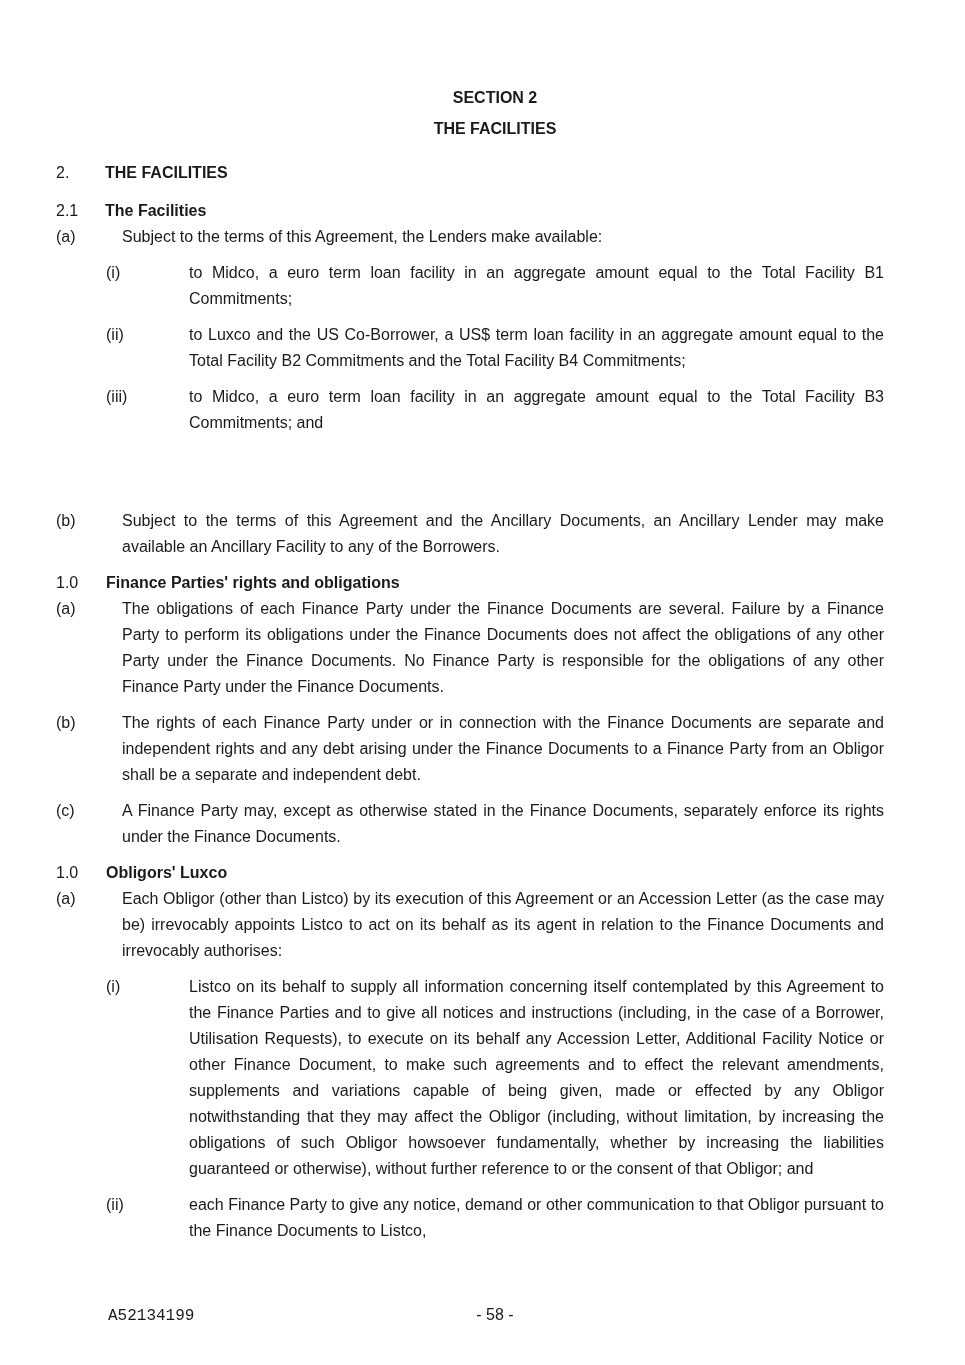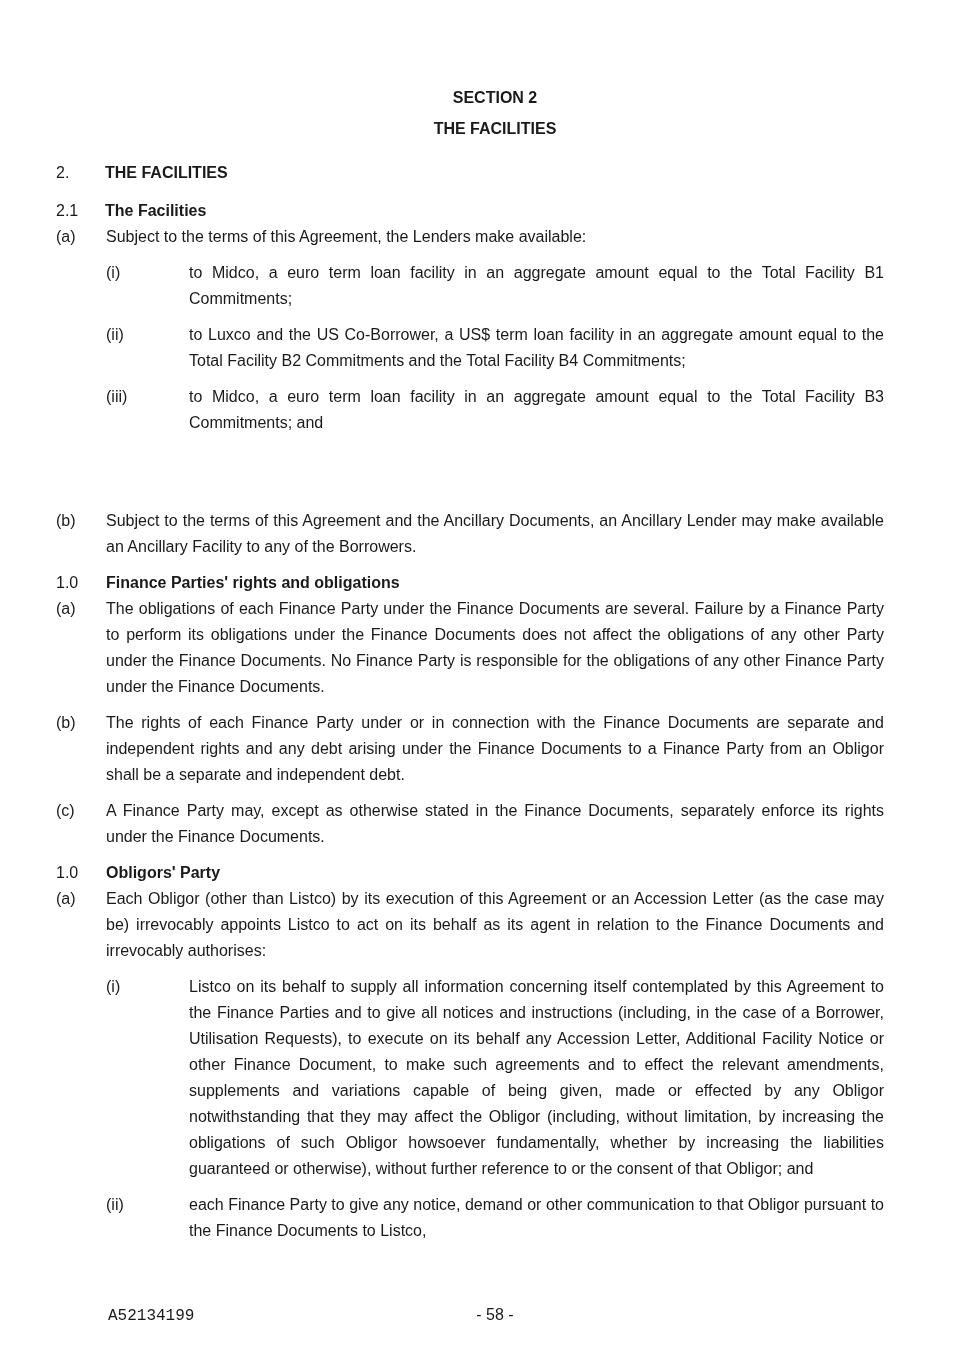--- a/index.html
+++ b/index.html
@@ -8,21 +8,21 @@
   .page { position: absolute; left: 0; top: 8px; width: 965px; height: 1365px; }
   .center { position: absolute; left: 0; width: 990px; text-align: center; font-weight: bold; font-size: 16px; }
   .heading { position: absolute; left: 56px; font-weight: bold; font-size: 16px; }
   .heading .num { position: absolute; left: 0; font-weight: normal; }
   .heading .txt { position: absolute; left: 49px; white-space: nowrap; }
   .para { position: absolute; font-size: 16px; line-height: 26px; text-align: justify; }
   .para .lbl { position: absolute; white-space: nowrap; }
   .para .body { display: block; }
   .lvl1 { left: 56px; width: 828px; }
   .lvl1 .lbl { left: 0; }
-  .lvl1 .body { margin-left: 50px; }
+  .lvl1 .body { margin-left: 66px; }
   .lvl2 { left: 106px; width: 778px; }
   .lvl2 .lbl { left: 0; }
   .lvl2 .body { margin-left: 83px; }
   .last-left .body { text-align-last: left; }
   .footer-ref { position: absolute; left: 108px; top: 1299px; font-size: 16px; font-family: Liberation Mono, monospace; }
   .footer-page { position: absolute; left: 0; width: 990px; top: 1298px; text-align: center; font-size: 16px; }
 </style>
 </head>
 <body>
 
@@ -73,21 +73,21 @@
     <span class="lbl">(b)</span>
     <span class="body">The rights of each Finance Party under or in connection with the Finance Documents are separate and independent rights and any debt arising under the Finance Documents to a Finance Party from an Obligor shall be a separate and independent debt.</span>
   </div>
   <div class="para lvl1 last-left" style="top:790px;">
     <span class="lbl">(c)</span>
     <span class="body">A Finance Party may, except as otherwise stated in the Finance Documents, separately enforce its rights under the Finance Documents.</span>
   </div>
 
   <div class="heading" style="top:856px;">
     <span class="num">1.0</span>
-    <span class="txt" style="left:50px;">Obligors' Party</span>
+    <span class="txt" style="left:50px;">Obligors' Luxco</span>
   </div>
   <div class="para lvl1 last-left" style="top:878px;">
     <span class="lbl">(a)</span>
     <span class="body">Each Obligor (other than Listco) by its execution of this Agreement or an Accession Letter (as the case may be) irrevocably appoints Listco to act on its behalf as its agent in relation to the Finance Documents and irrevocably authorises:</span>
   </div>
   <div class="para lvl2 last-left" style="top:966px;">
     <span class="lbl">(i)</span>
     <span class="body">Listco on its behalf to supply all information concerning itself contemplated by this Agreement to the Finance Parties and to give all notices and instructions (including, in the case of a Borrower, Utilisation Requests), to execute on its behalf any Accession Letter, Additional Facility Notice or other Finance Document, to make such agreements and to effect the relevant amendments, supplements and variations capable of being given, made or effected by any Obligor notwithstanding that they may affect the Obligor (including, without limitation, by increasing the obligations of such Obligor howsoever fundamentally, whether by increasing the liabilities guaranteed or otherwise), without further reference to or the consent of that Obligor; and</span>
   </div>
   <div class="para lvl2 last-left" style="top:1184px;">

